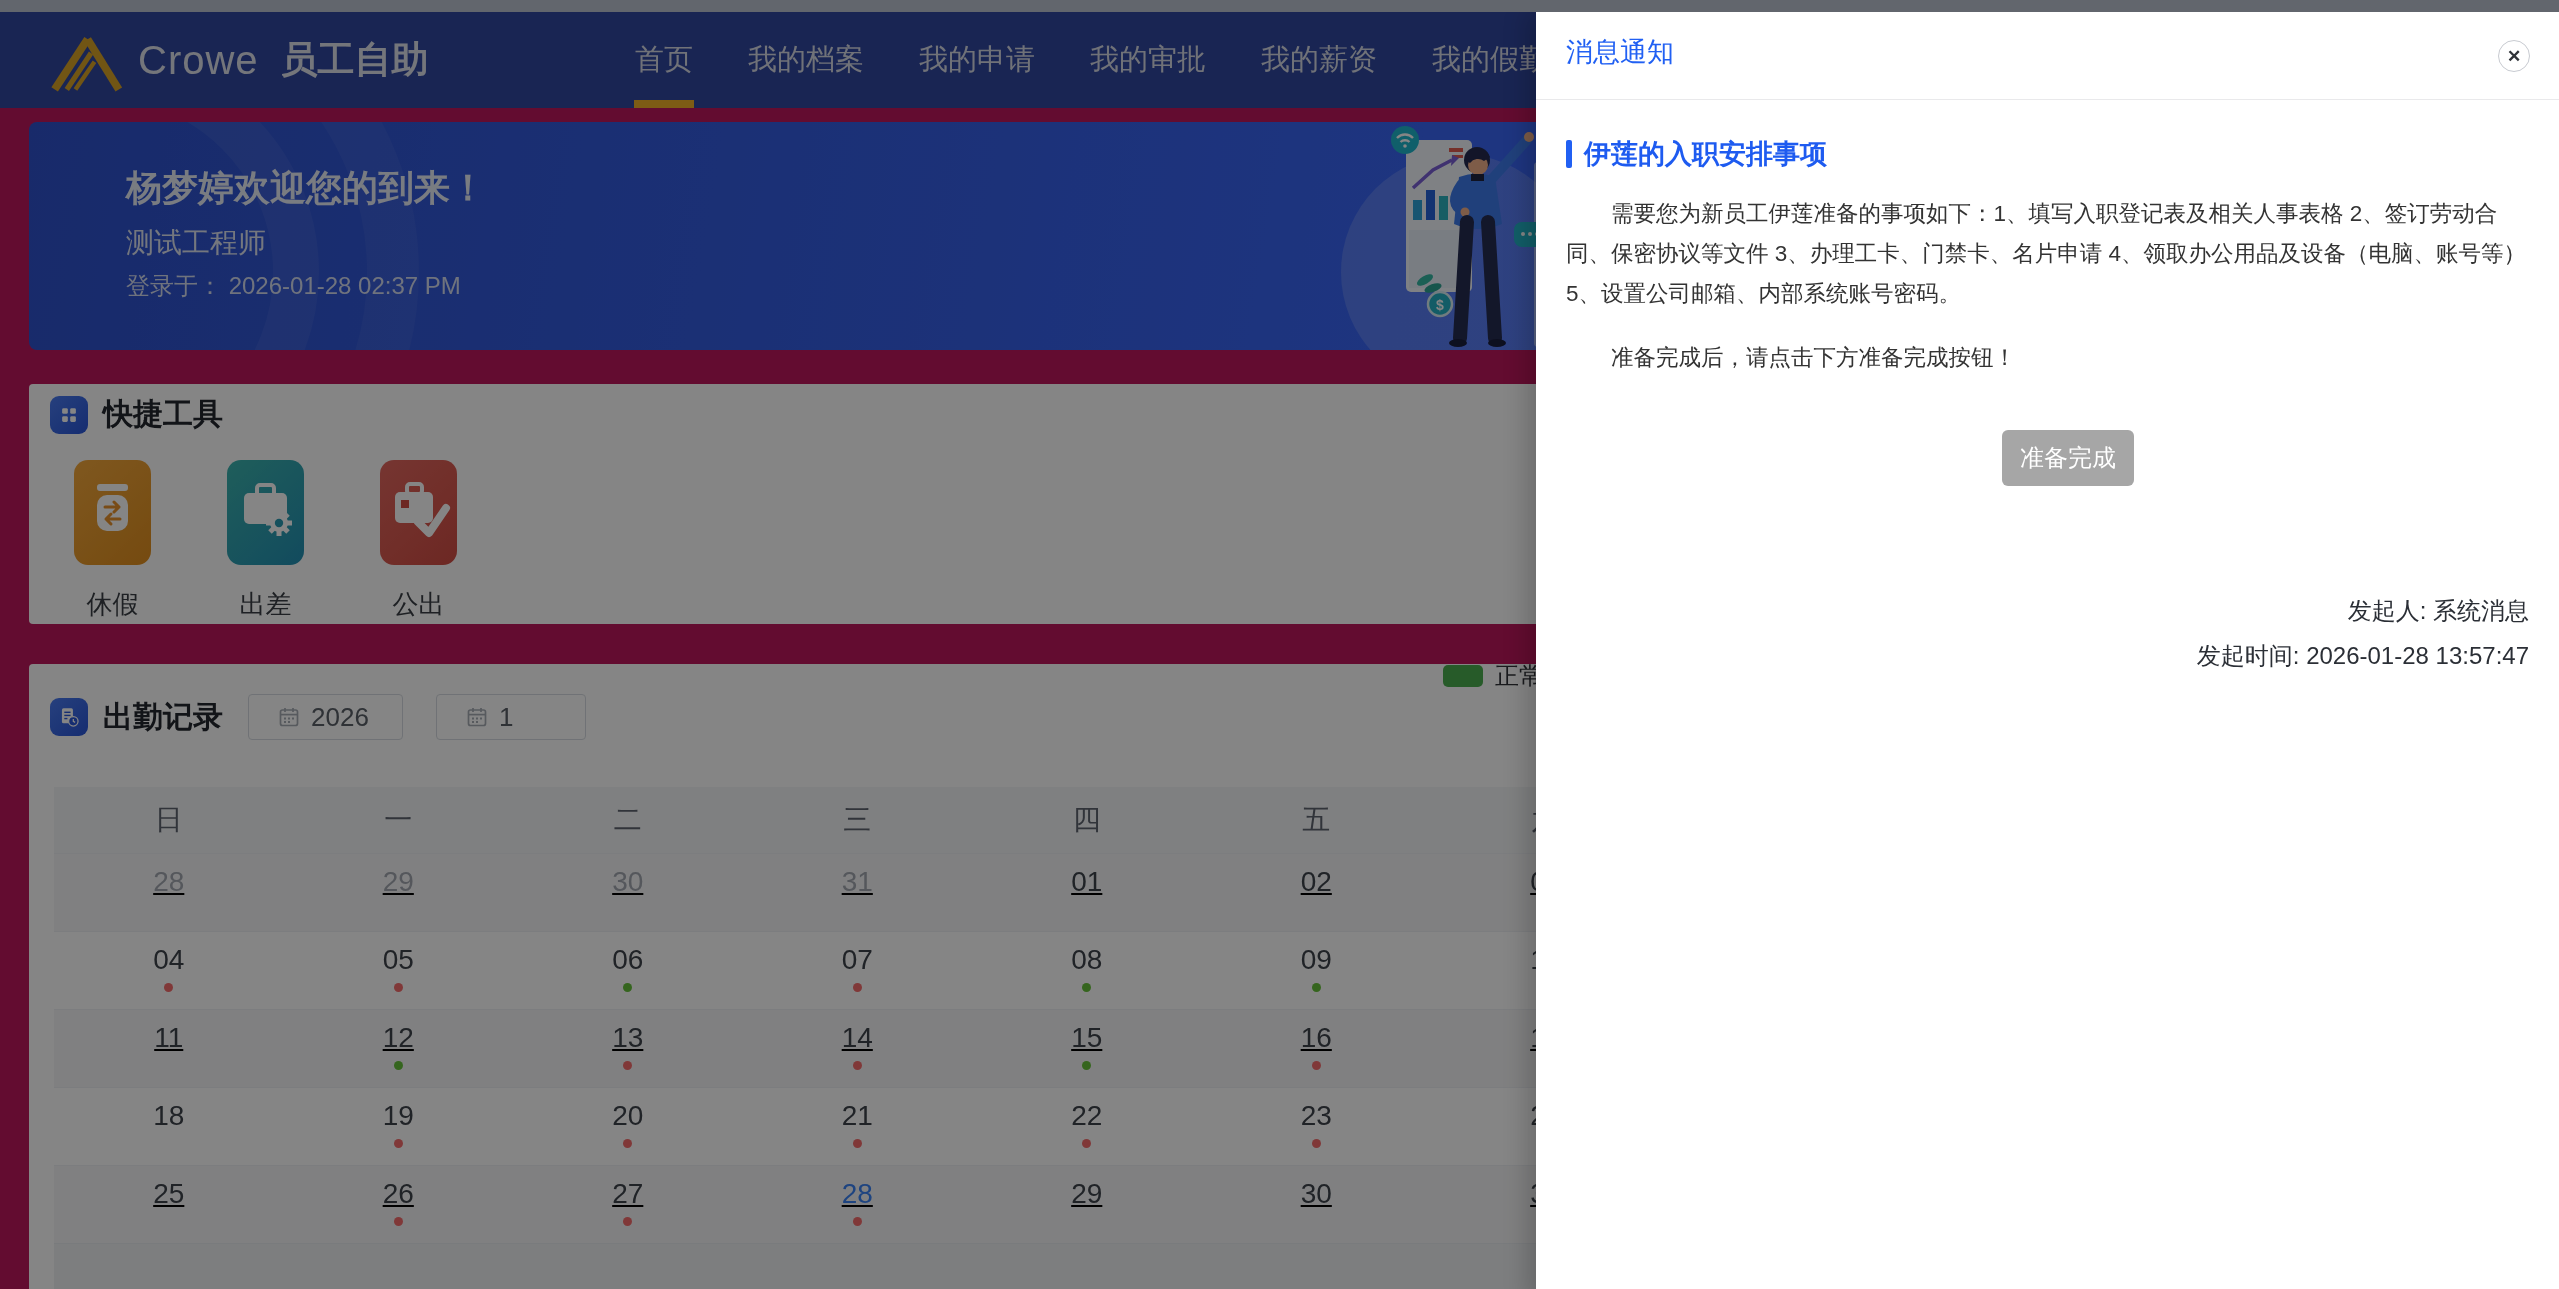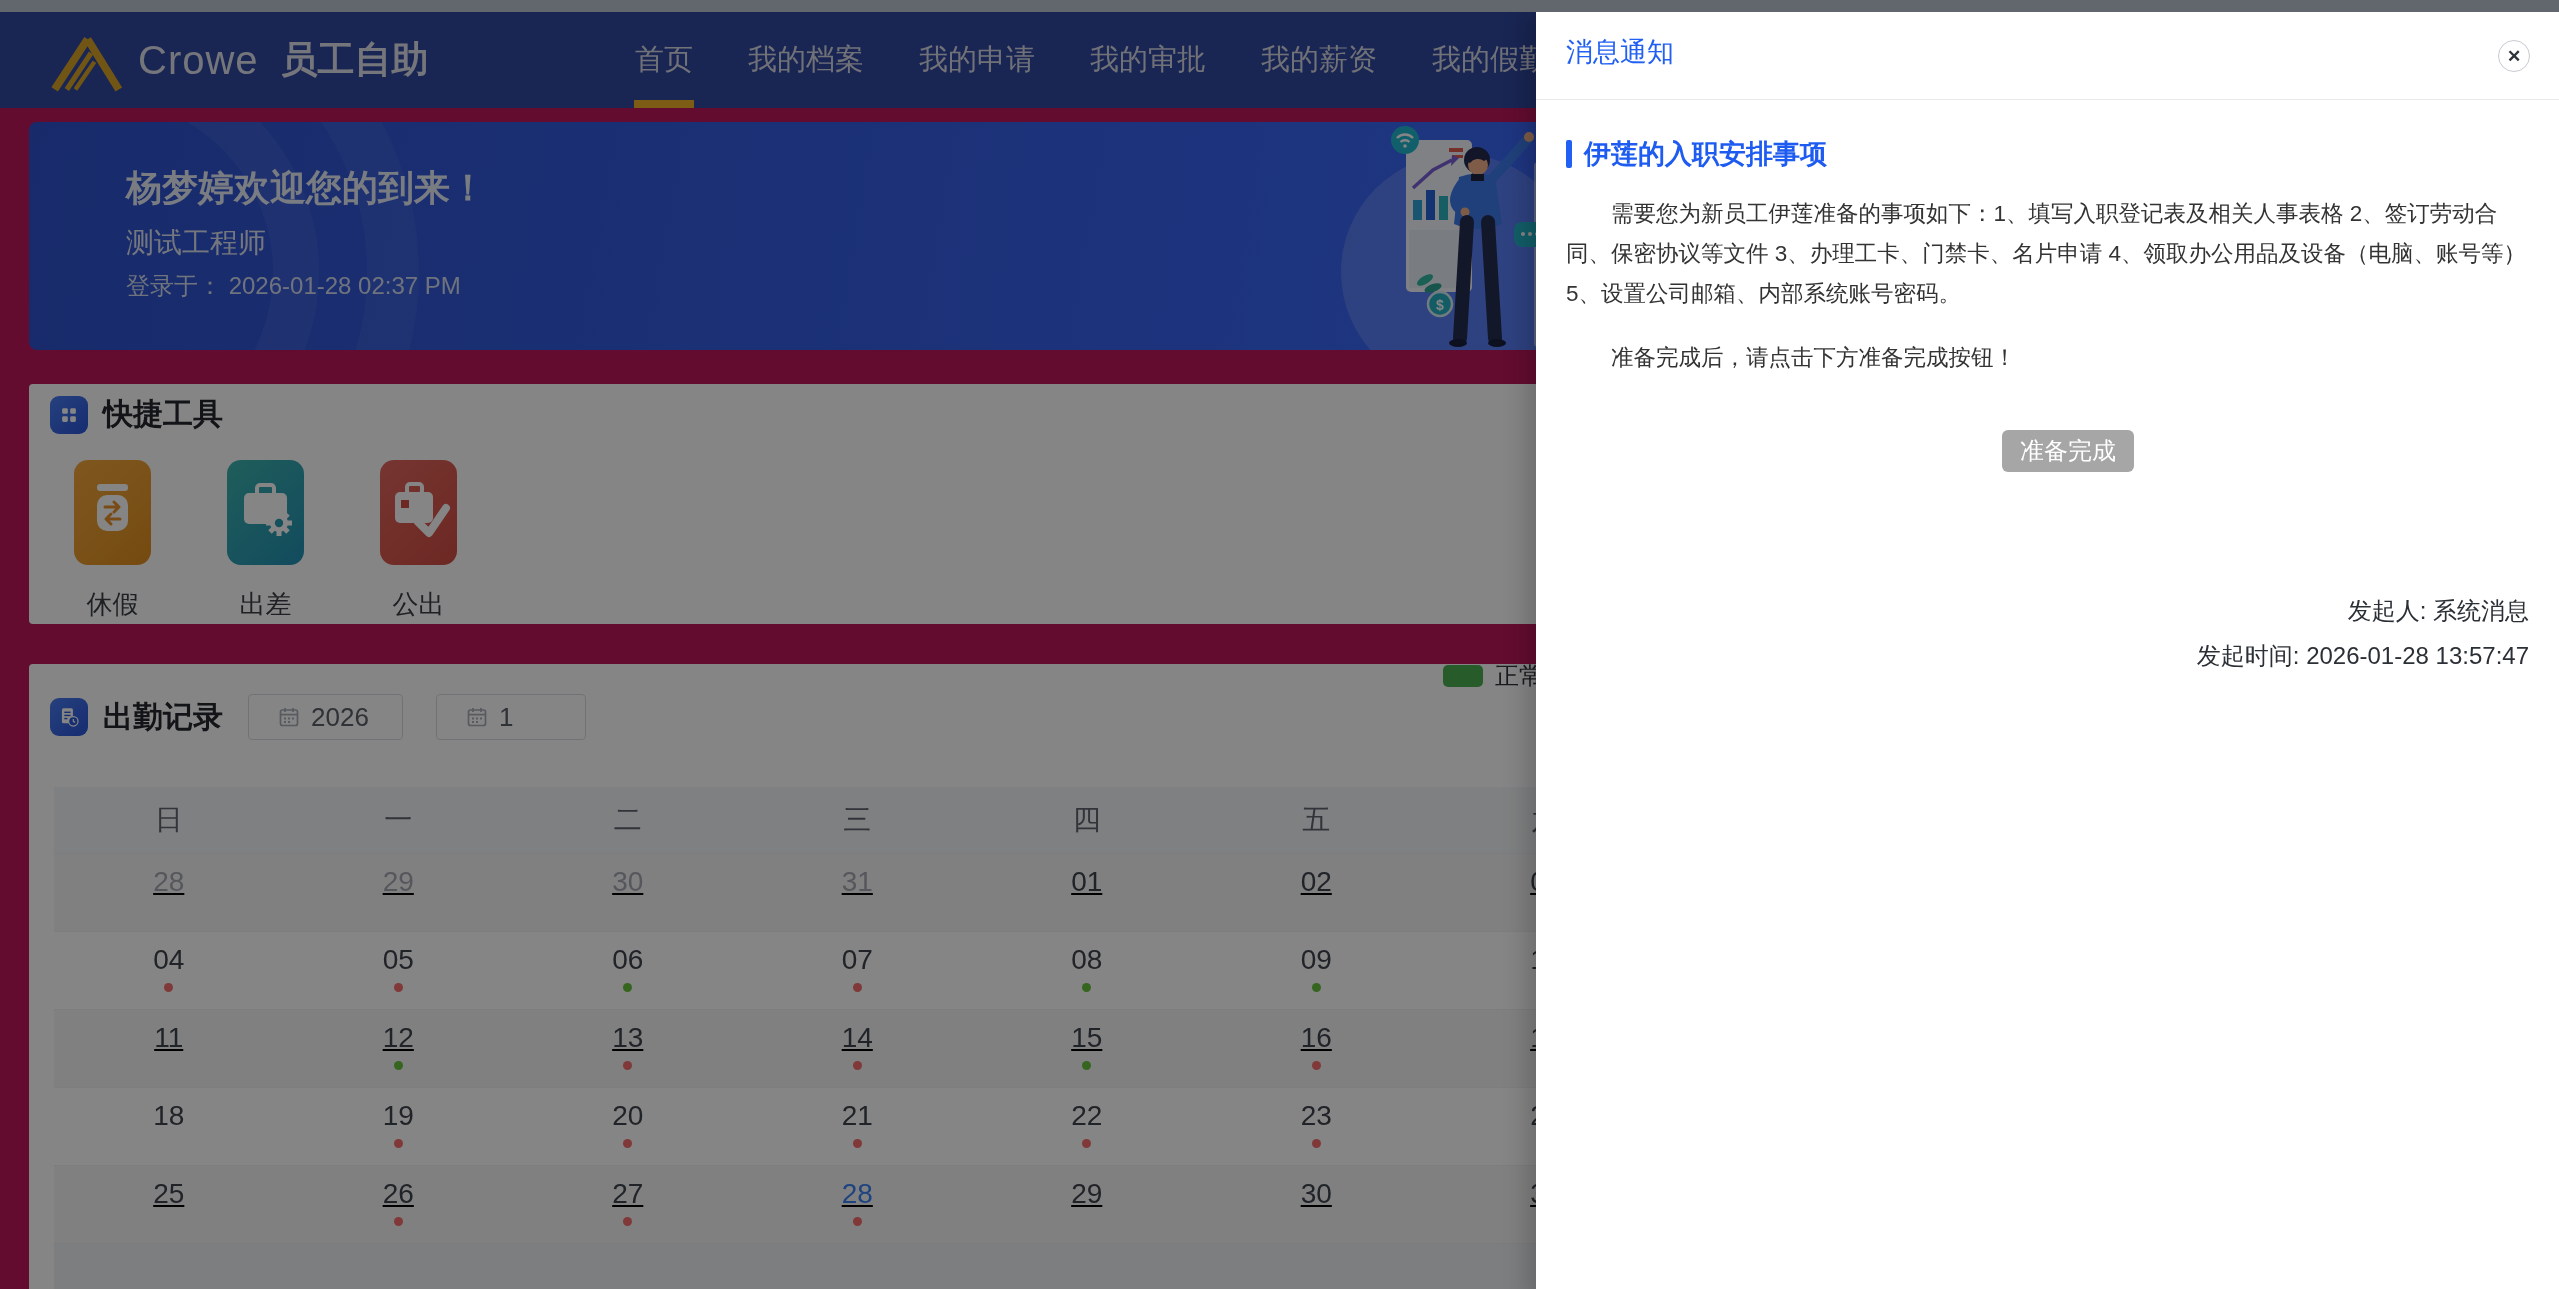--- a/index.html
+++ b/index.html
@@ -75,21 +75,21 @@
   .drawer-title{position:absolute;left:30px;top:22px;font-size:27px;color:#2160f3;}
   .close-btn{position:absolute;right:29px;top:28px;width:32px;height:32px;border-radius:50%;border:1px solid #c8cbd1;
              background:#fff;display:flex;align-items:center;justify-content:center;cursor:pointer;padding:0;}
   .close-x{font-size:17px;font-weight:700;color:#2f3237;line-height:1;}
   .msg-title-row{position:absolute;left:30px;top:124px;display:flex;align-items:center;gap:12px;}
   .blue-bar{width:6px;height:28px;background:#2160f3;border-radius:2px;}
   .msg-title{font-size:27px;font-weight:700;color:#1e5bf0;}
   .para{position:absolute;left:30px;width:963px;margin:0;font-size:22.5px;line-height:40px;color:#333;text-indent:2em;}
   .p1{top:182px;}
   .p2{top:326px;}
-  .ready-btn{position:absolute;left:466px;top:418px;width:132px;height:42px;background:#a6a6a6;border:none;border-radius:6px;
+  .ready-btn{position:absolute;left:466px;top:418px;width:132px;height:56px;background:#a6a6a6;border:none;border-radius:6px;
              color:#ffffff;font-size:24px;font-family:"Liberation Sans",sans-serif;cursor:pointer;}
   .sender{position:absolute;right:30px;top:583px;font-size:24px;color:#2b2f36;}
   .sent-time{position:absolute;right:30px;top:628px;font-size:24px;color:#2b2f36;}
 </style>
 </head>
 <body>
 
 <div class="screen">
 
   <header class="topnav">

